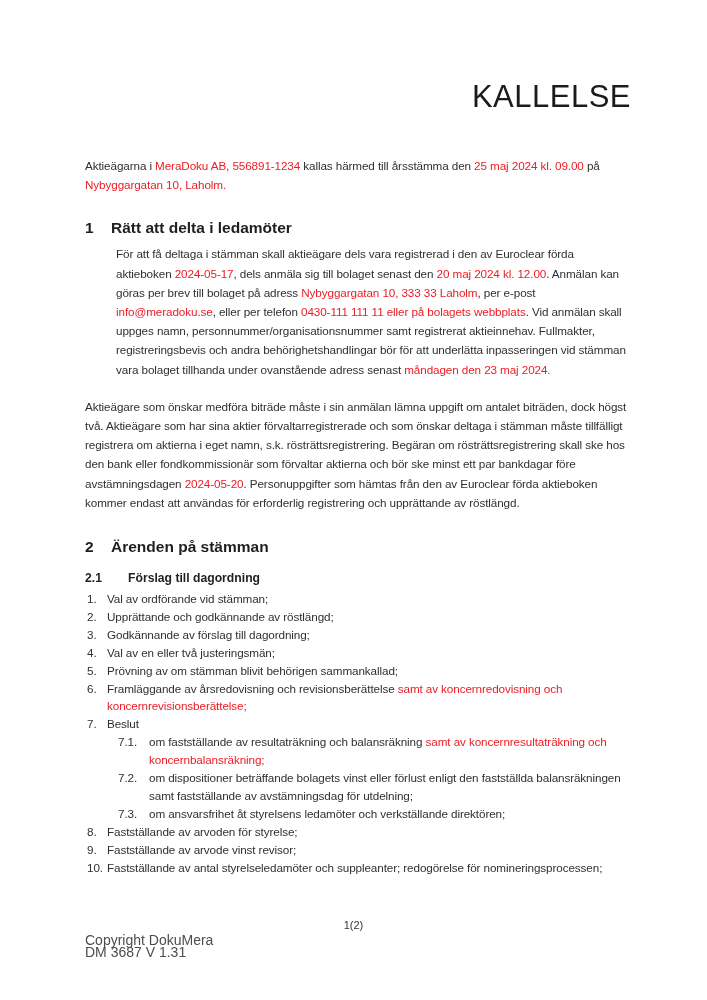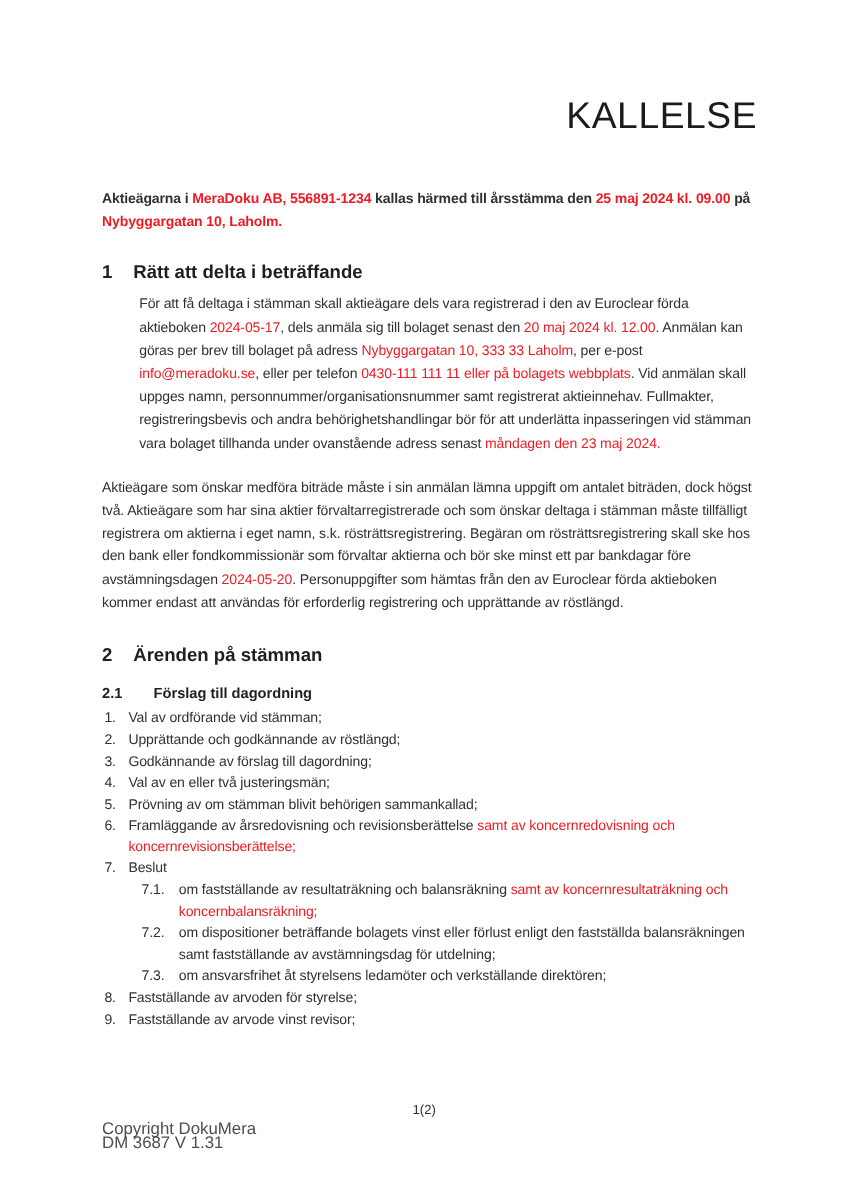--- a/index.html
+++ b/index.html
@@ -41,21 +41,21 @@
     line-height: 17px;
     margin-top: 5px;
     color: #222222;
   }
   .body-par {
     font-size: 11.7px;
     line-height: 19.2px;
     letter-spacing: -0.1px;
     color: var(--text);
   }
-  .intro { margin-top: 42px; font-weight: bold; }
+  .intro { margin-top: 42px; }
   .red { color: var(--red); }
   .h-section {
     margin-top: 23px;
     font-size: 15.5px;
     font-weight: 600;
     line-height: 21px;
     color: #1f1f1f;
     display: flex;
   }
   .h-section .h-num { flex: 0 0 26px; }
@@ -106,21 +106,21 @@
 
 <div class="page">
   <div class="content">
 
     <div class="doc-title">KALLELSE</div>
 
     <p class="body-par intro"><span>Aktieägarna i </span><span class="red">MeraDoku AB, 556891-1234</span><span> kallas härmed till årsstämma den </span><span class="red">25 maj 2024 kl. 09.00</span><span> på </span><span class="red">Nybyggargatan 10, Laholm.</span></p>
 
     <div class="h-section">
       <span class="h-num">1</span>
-      <span>Rätt att delta i beträffande</span>
+      <span>Rätt att delta i ledamöter</span>
     </div>
 
     <p class="body-par p-first"><span>För att få deltaga i stämman skall aktieägare dels vara registrerad i den av Euroclear förda aktieboken </span><span class="red">2024-05-17</span><span>, dels anmäla sig till bolaget senast den </span><span class="red">20 maj 2024 kl. 12.00</span><span>. Anmälan kan göras per brev till bolaget på adress </span><span class="red">Nybyggargatan 10, 333 33 Laholm</span><span>, per e-post </span><span class="red">info@meradoku.se</span><span>, eller per telefon </span><span class="red">0430-111 111 11 eller på bolagets webbplats</span><span>. Vid anmälan skall uppges namn, personnummer/organisationsnummer samt registrerat aktieinnehav. Fullmakter, registreringsbevis och andra behörighetshandlingar bör för att underlätta inpasseringen vid stämman vara bolaget tillhanda under ovanstående adress senast </span><span class="red">måndagen den 23 maj 2024.</span></p>
     <p class="body-par p-second"><span>Aktieägare som önskar medföra biträde måste i sin anmälan lämna uppgift om antalet biträden, dock högst två. Aktieägare som har sina aktier förvaltarregistrerade och som önskar deltaga i stämman måste tillfälligt registrera om aktierna i eget namn, s.k. rösträttsregistrering. Begäran om rösträttsregistrering skall ske hos den bank eller fondkommissionär som förvaltar aktierna och bör ske minst ett par bankdagar före avstämningsdagen </span><span class="red">2024-05-20</span><span>. Personuppgifter som hämtas från den av Euroclear förda aktieboken kommer endast att användas för erforderlig registrering och upprättande av röstlängd.</span></p>
 
     <div class="h-section second">
       <span class="h-num">2</span>
       <span>Ärenden på stämman</span>
     </div>
 
@@ -171,20 +171,24 @@
           <div class="txt"><span>om ansvarsfrihet åt styrelsens ledamöter och verkställande direktören;</span></div>
         </div>
         <div class="agenda-item">
           <span class="num">8.</span>
           <div class="txt"><span>Fastställande av arvoden för styrelse;</span></div>
         </div>
         <div class="agenda-item">
           <span class="num">9.</span>
           <div class="txt"><span>Fastställande av arvode vinst revisor;</span></div>
         </div>
+        <div class="agenda-item">
+          <span class="num">10.</span>
+          <div class="txt"><span>Fastställande av antal styrelseledamöter och suppleanter; redogörelse för nomineringsprocessen;</span></div>
+        </div>
       </div>
 
   </div>
 
   <div class="page-number">1(2)</div>
 
   <div class="footer">
     <div>Copyright DokuMera</div>
     <div>DM 3687 V 1.31</div>
   </div>

